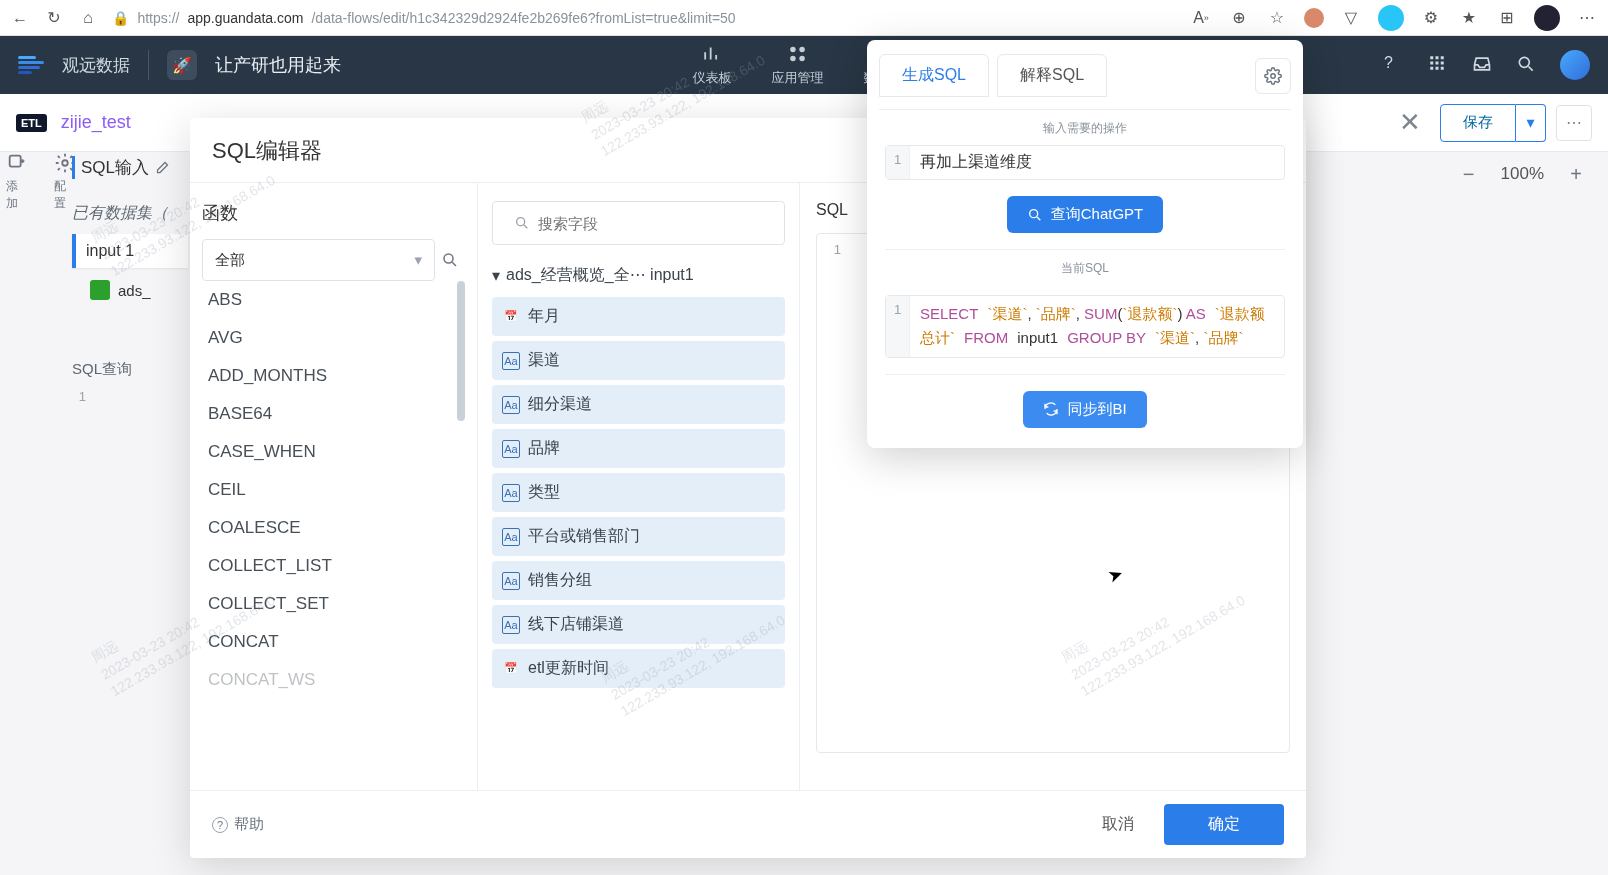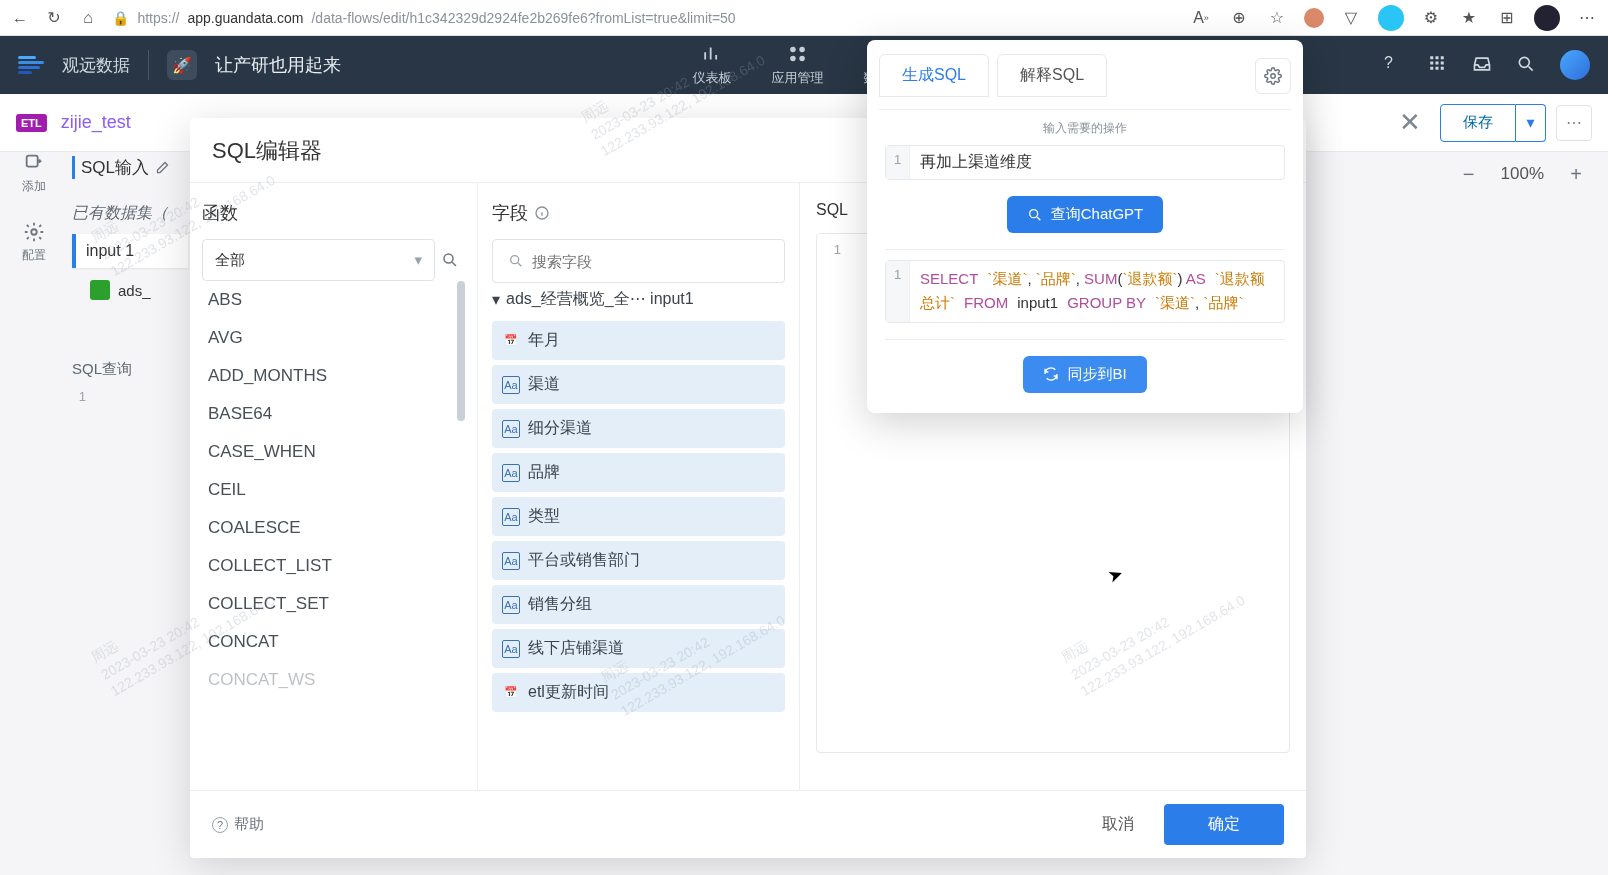--- a/index.html
+++ b/index.html
@@ -26,31 +26,31 @@
 .slogan { font-size: 18px; font-weight: 400; }
 .nav-tabs { position:absolute; left:50%; transform:translateX(-50%); display:flex; gap:40px; }
 .nav-tab { display:flex; flex-direction:column; align-items:center; gap:4px; color:#c6cfd8; cursor:pointer; font-size:13px;}
 .nav-tab svg { width:22px; height:22px; }
 .hdr-right { margin-left:auto; display:flex; align-items:center; gap:22px; color:#d0d8e0;}
 .hdr-right .ic { width:22px;height:22px; cursor:pointer; }
 .hdr-avatar { width:30px;height:30px;border-radius:50%; background:linear-gradient(135deg,#4aa8ff,#2e6ed8); }
 
 
 .sub-header { height: 58px; background: #fff; display:flex; align-items:center; padding:0 16px; gap:14px; border-bottom:1px solid #e6e9ee; }
-.etl-badge { background:#a21caf; color:#fff; font-size:11px; padding:3px 5px; border-radius:3px; font-weight:600;}
+.etl-badge { background:#0f172a; color:#fff; font-size:11px; padding:3px 5px; border-radius:3px; font-weight:600;}
 .zijie { font-size:18px; color:#8b5cf6; }
 .sub-right { margin-left:auto; display:flex; align-items:center; gap:10px; }
 .close-x { width:40px; height:40px; display:flex;align-items:center;justify-content:center; color:#7c8691; cursor:pointer; font-size:26px; }
 .save-btn { display:flex; align-items:stretch; height:38px; }
 .save-btn .main { background:#fff; border:1px solid #2b7de9; color:#0369a1; padding:0 22px; display:flex;align-items:center; border-radius:4px 0 0 4px; font-size:15px; cursor:pointer;}
 .save-btn .drop { background:#fff; border:1px solid #2b7de9; border-left:none; width:30px; display:flex;align-items:center;justify-content:center; color:#2b7de9; border-radius:0 4px 4px 0; cursor:pointer;}
 .more-dots { width:36px;height:36px;border:1px solid #dfe3e8;border-radius:4px;display:flex;align-items:center;justify-content:center;color:#7c8691;cursor:pointer;}
 
 
-.left-rail { position:absolute; left:6px; top:152px; width:56px; display:flex; flex-direction:column; align-items:center; gap:26px; color:#6d7680; }
+.left-rail { position:absolute; left:6px; top:152px; width:56px; display:flex; flex-direction:row; align-items:center; gap:26px; color:#6d7680; }
 .left-rail .item { display:flex;flex-direction:column;align-items:center;gap:4px;cursor:pointer;font-size:12px;}
 .left-rail svg { width:22px;height:22px; }
 
 
 .side-panel { position:absolute; left:72px; top:146px; width:116px; }
 .sql-in { display:flex; align-items:center; gap:6px; font-size:17px; color:#333; padding:10px 0;}
 .ds-lbl { font-size:16px; color:#5e6872; padding: 14px 0 10px; font-style: italic;}
 .input1-node { border-left:4px solid #2b7de9; background:#fff; padding:8px 10px; font-size:16px; color:#333; margin-bottom:4px; box-shadow:0 1px 2px rgba(0,0,0,.07);}
 .ads-node { display:flex;align-items:center;gap:8px; padding:8px 0 0 18px; font-size:15px; color:#333;}
 .ads-node .ics { width:20px;height:20px; background:#2ca02c; border-radius:3px; }
@@ -73,21 +73,21 @@
 
 .sec-title { font-size:18px;color:#333;margin-bottom:14px; display:flex;align-items:center;gap:6px;}
 .func-row { display:flex; gap:0; }
 .select-all { flex:1; height:42px; border:1px solid #dfe3e8; border-radius:4px; display:flex;align-items:center; padding:0 12px; color:#333; font-size:15px; cursor:pointer;}
 .select-all .chev { margin-left:auto; color:#9aa2ab;}
 .search-ic-btn { width:30px; display:flex;align-items:center;justify-content:center;color:#6d7680;cursor:pointer;}
 .func-list { height:430px; overflow:hidden; position:relative;}
 .func-list::after { content:""; position:absolute; right:0; top:0; width:8px; height:140px; background:#c9d0d8; border-radius:4px;}
 .func-item { padding:9px 6px; font-size:17px; color:#474f57; cursor:pointer;}
 
-.search-inp-wrap { height:44px; border:1px solid #dfe3e8; border-radius:4px; display:flex;align-items:center;gap:8px;padding:0 15px; }
+.search-inp-wrap { height:44px; border:1px solid #dfe3e8; border-radius:4px; display:flex;align-items:center;gap:8px;padding:0 21px; margin-bottom:14px;}
 .search-inp-wrap input { border:none; outline:none; flex:1; font-size:15px; color:#333; }
 .field-grp-hdr { display:flex;align-items:center;gap:6px; font-size:16px;color:#3b434c;padding:6px 0;cursor:pointer;}
 .field-list { margin-top:4px; }
 .field-item { background:#e3eef9; border-radius:4px; margin:5px 0; padding:9px 10px; display:flex;align-items:center;gap:8px; font-size:16px; color:#3b434c; cursor:grab;}
 .f-ic { width:18px;height:18px; display:flex;align-items:center;justify-content:center; font-size:11px;color:#3a71b5; border:1px solid #3a71b5; border-radius:2px;}
 .f-ic.cal { border:none; }
 
 .sql-label { font-size:16px; color:#333; }
 .sql-editor-box { margin-top:14px; border:1px solid #e5e8ec; border-radius:4px; height:520px; background:#fff; padding:8px 0; display:flex;}
 .sql-editor-box .gut { width:30px; text-align:right; font-size:13px;color:#9aa2ab; padding-right:6px;}
@@ -297,27 +297,20 @@
         <div class="func-item">CEIL</div>
         <div class="func-item">COALESCE</div>
         <div class="func-item">COLLECT_LIST</div>
         <div class="func-item">COLLECT_SET</div>
         <div class="func-item">CONCAT</div>
         <div class="func-item" style="opacity:.35">CONCAT_WS</div>
       </div>
     </div>
 
     <div class="col-field">
-      <div class="sec-title">
-        <span>字段</span>
-        <svg width="16" height="16" viewBox="0 0 24 24" fill="none" stroke="#8a929b" stroke-width="2">
-            <circle cx="12" cy="12" r="9"></circle>
-            <path d="M12 8h.01M11 12h1v4"></path>
-          </svg>
-      </div>
       <div class="search-inp-wrap">
         <svg width="16" height="16" viewBox="0 0 24 24" fill="none" stroke="#9aa2ab" stroke-width="2">
             <circle cx="10" cy="10" r="6"></circle>
             <path d="M20 20l-5-5"></path>
           </svg>
         <input placeholder="搜索字段" style="">
       </div>
       <div class="field-grp-hdr">
         <span>▾</span>
         <span>ads_经营概览_全⋯   input1</span>
@@ -404,20 +397,21 @@
     <div class="txt">再加上渠道维度</div>
   </div>
   <div class="pop-btn">
     <svg viewBox="0 0 24 24" fill="none" stroke="currentColor" stroke-width="2">
         <circle cx="10" cy="10" r="6"></circle>
         <path d="M20 20l-5-5"></path>
       </svg>
     <span>查询ChatGPT</span>
   </div>
   <div class="pop-divider"></div>
+  <div class="small-lbl">当前SQL</div>
   <div class="cur-sql-box">
     <div class="ln">1</div>
     <div class="code">
       <span class="kw">SELECT</span> <span class="ident">`渠道`</span><span class="plain">, </span><span class="ident">`品牌`</span><span class="plain">, </span><span class="kw">SUM</span><span class="plain">(</span><span class="ident">`退款额`</span><span class="plain">) </span><span class="kw">AS</span> <span class="ident">`退款额总计`</span> <span class="kw">FROM</span> <span class="plain">input1</span> <span class="kw">GROUP BY</span> <span class="ident">`渠道`</span><span class="plain">, </span><span class="ident">`品牌`</span>
     </div>
   </div>
   <div class="pop-divider"></div>
   <div class="pop-btn" style="background:#3b8bf0">
     <svg viewBox="0 0 24 24" fill="none" stroke="currentColor" stroke-width="2">
         <path d="M21 12a9 9 0 01-15.5 6.3M3 12a9 9 0 0115.5-6.3M3 4v5h5M21 20v-5h-5"></path>

